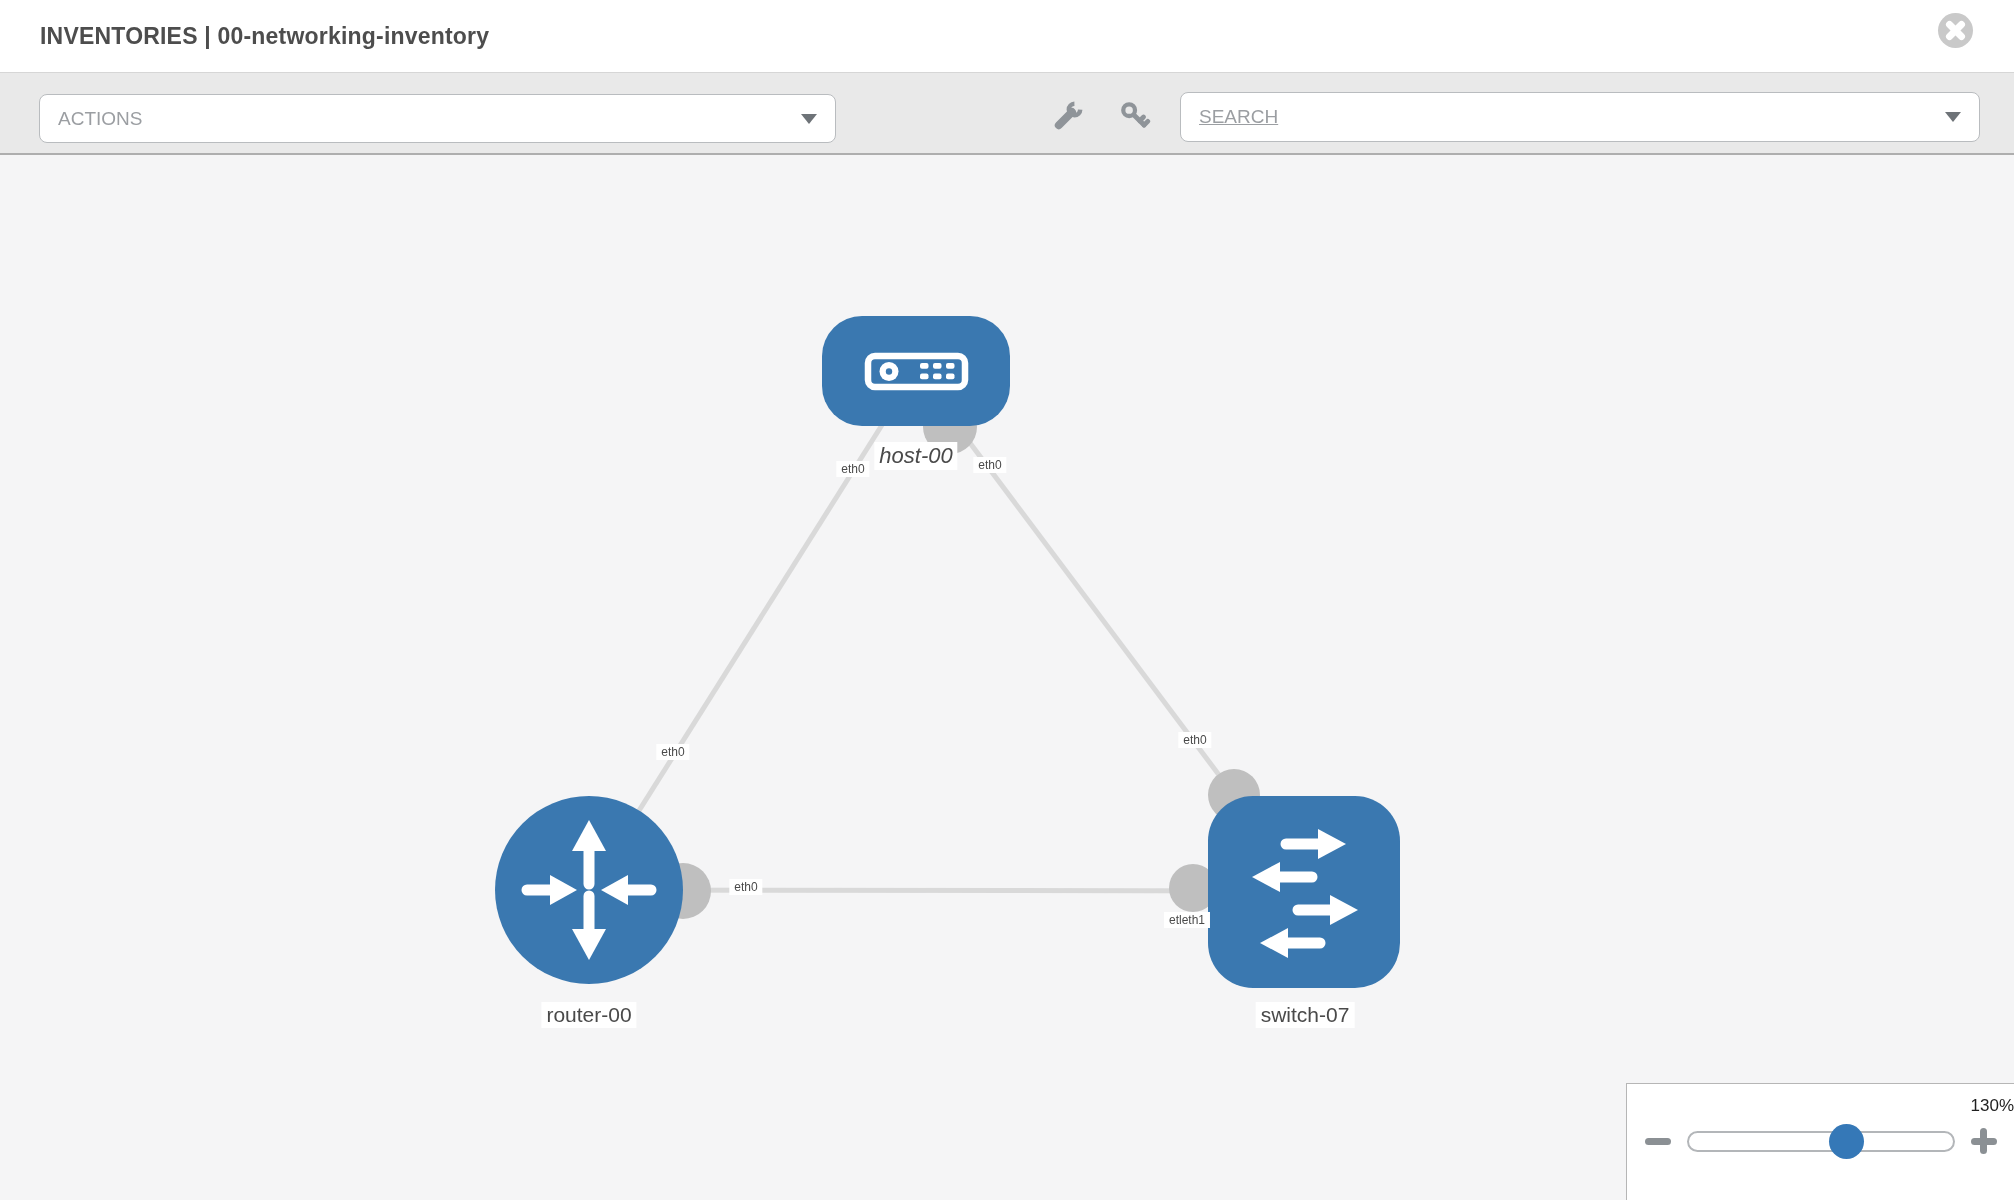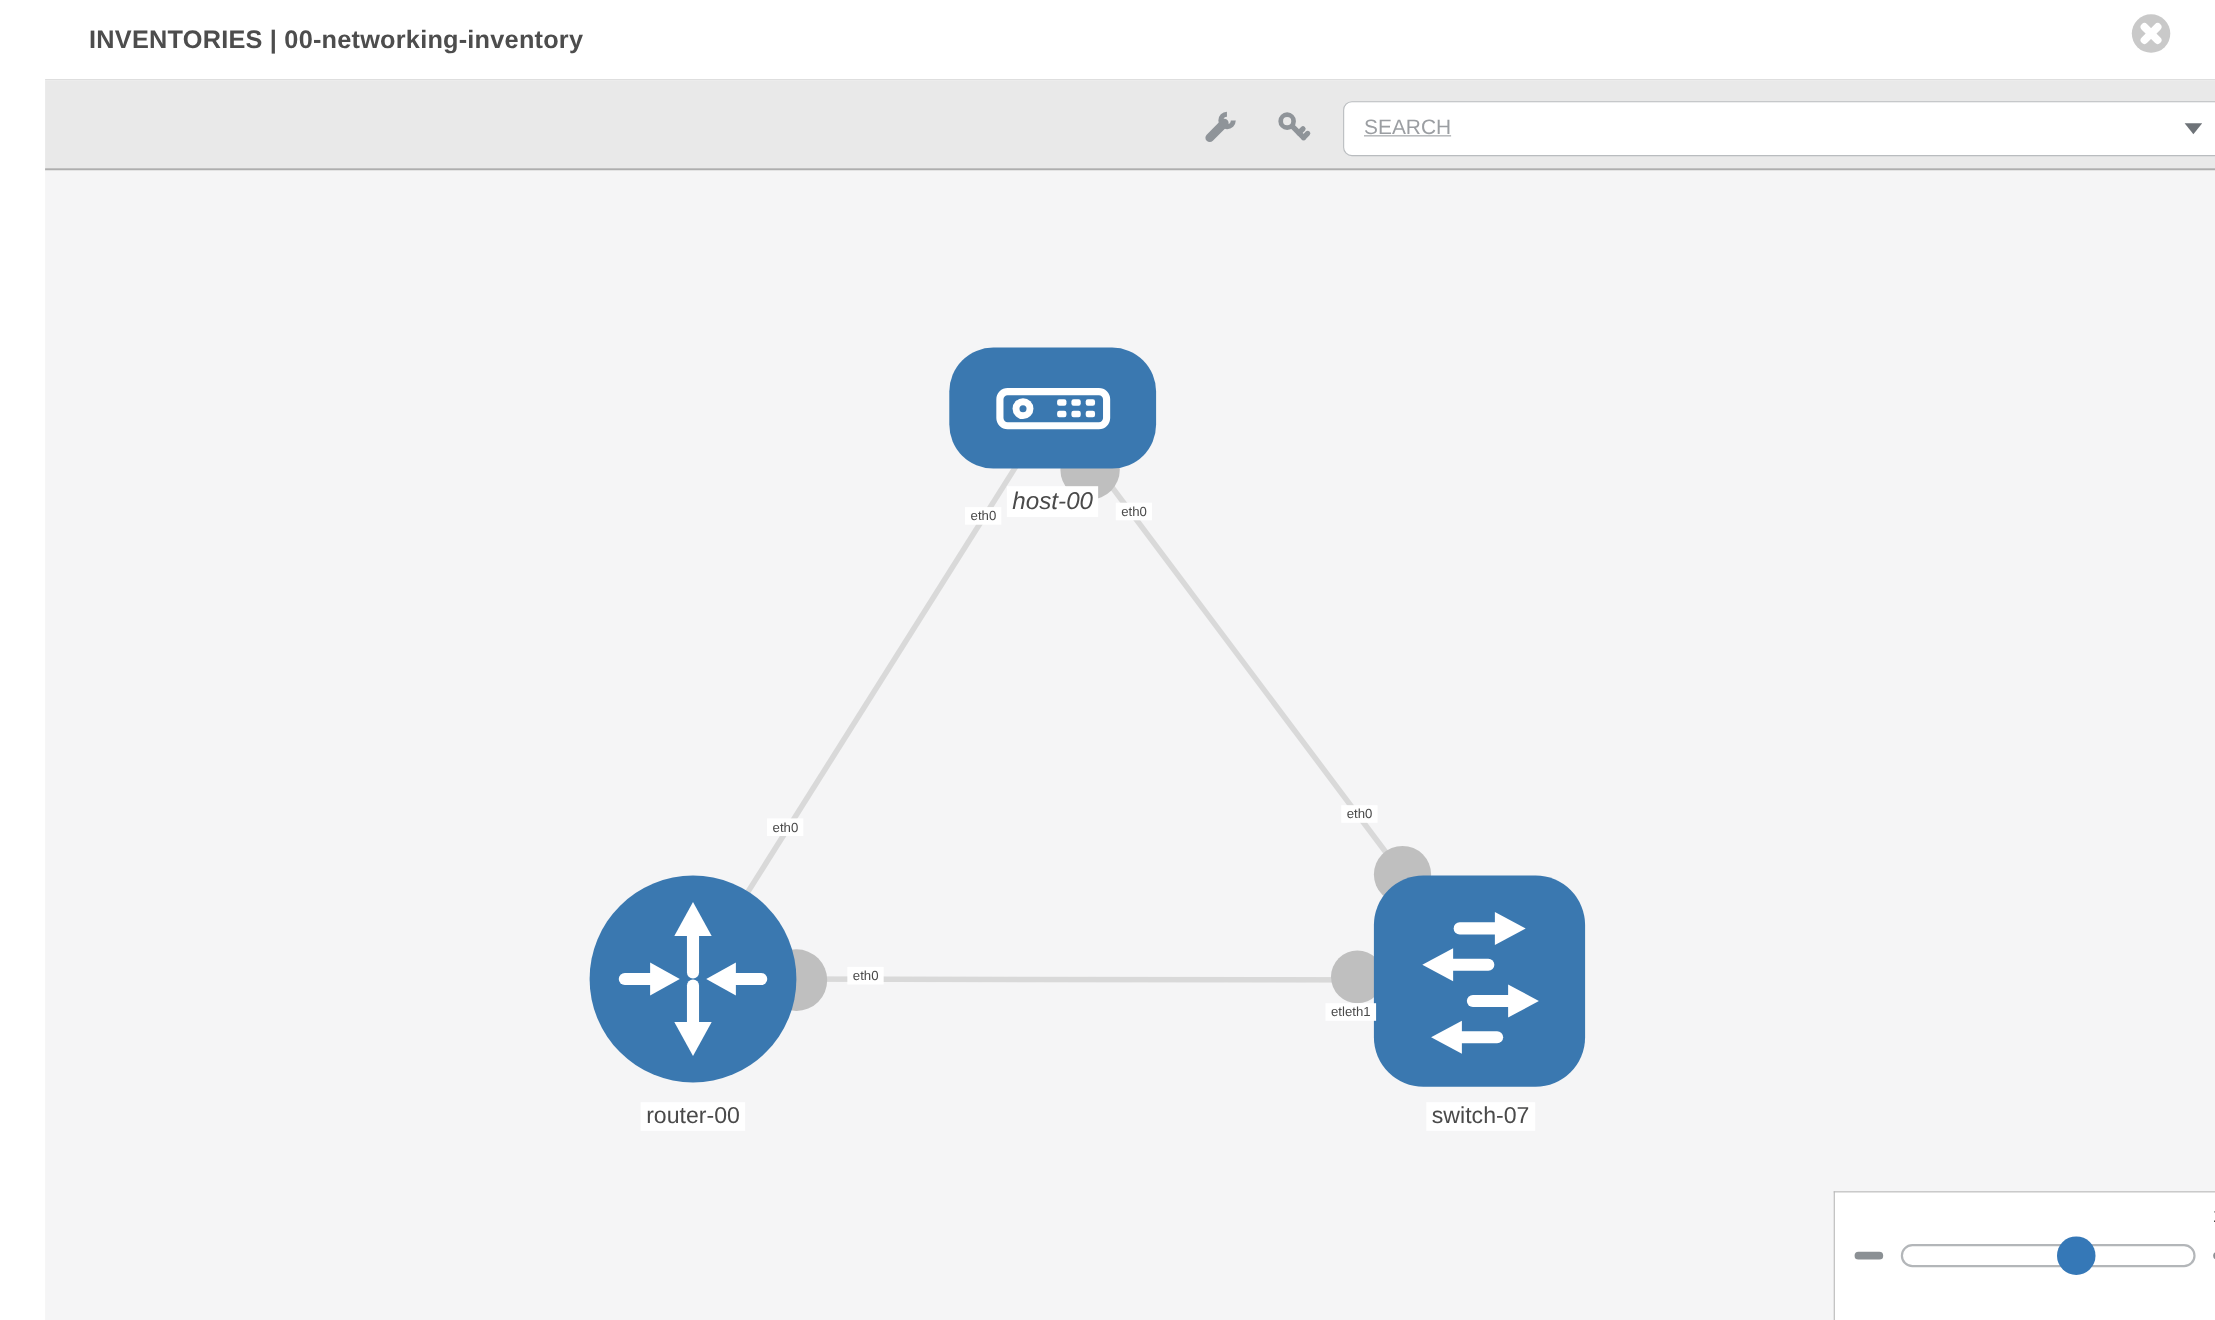--- a/index.html
+++ b/index.html
@@ -1,18 +1,18 @@
 <!DOCTYPE html>
 <html><head>
 <meta charset="utf-8">
 <style>
   * { margin:0; padding:0; box-sizing:border-box; }
   html,body { width:2014px; height:1200px; overflow:hidden; background:#fff;
               font-family:"Liberation Sans", sans-serif; }
-  .screen { position:relative; width:2014px; height:1200px;padding-left:41px; }
+  .screen { position:relative; width:2014px; height:1200px; }
 
   
   .header { position:relative; height:73px; background:#fff; border-bottom:1px solid #d6d6d6; }
   .page-title { position:absolute; left:40px; top:0; line-height:72px;
                 font-size:23px; font-weight:bold; color:#4d4d4d; letter-spacing:0.2px; }
   .close-btn { position:absolute; right:41px; top:13px; width:35px; height:35px;
                border:none; border-radius:50%; background:#c9c9c9; cursor:pointer; padding:0; }
   .close-btn svg { display:block; margin:auto; }
 
   
@@ -63,20 +63,24 @@
     <div class="page-title">INVENTORIES | 00-networking-inventory</div>
     <button class="close-btn">
       <svg width="35" height="35" viewBox="0 0 35 35">
         <line x1="11.5" y1="11.5" x2="23.5" y2="23.5" stroke="#ffffff" stroke-width="7" stroke-linecap="round"></line>
         <line x1="23.5" y1="11.5" x2="11.5" y2="23.5" stroke="#ffffff" stroke-width="7" stroke-linecap="round"></line>
       </svg>
     </button>
   </div>
 
   <div class="toolbar">
+    <div class="select actions">
+      <span>ACTIONS</span>
+      <span class="caret"></span>
+    </div>
 
     <button class="tool-btn wrench">
       <svg width="34" height="34" viewBox="0 0 30 30">
         <g transform="rotate(45 15 15)">
           <path d="M 11.4,3.4 A 5,5 0 1 0 18.6,3.4" fill="none" stroke="#8f9499" stroke-width="4"></path>
           <line x1="15" y1="10" x2="15" y2="26.5" stroke="#8f9499" stroke-width="7" stroke-linecap="round"></line>
         </g>
       </svg>
     </button>
     <button class="tool-btn key">

